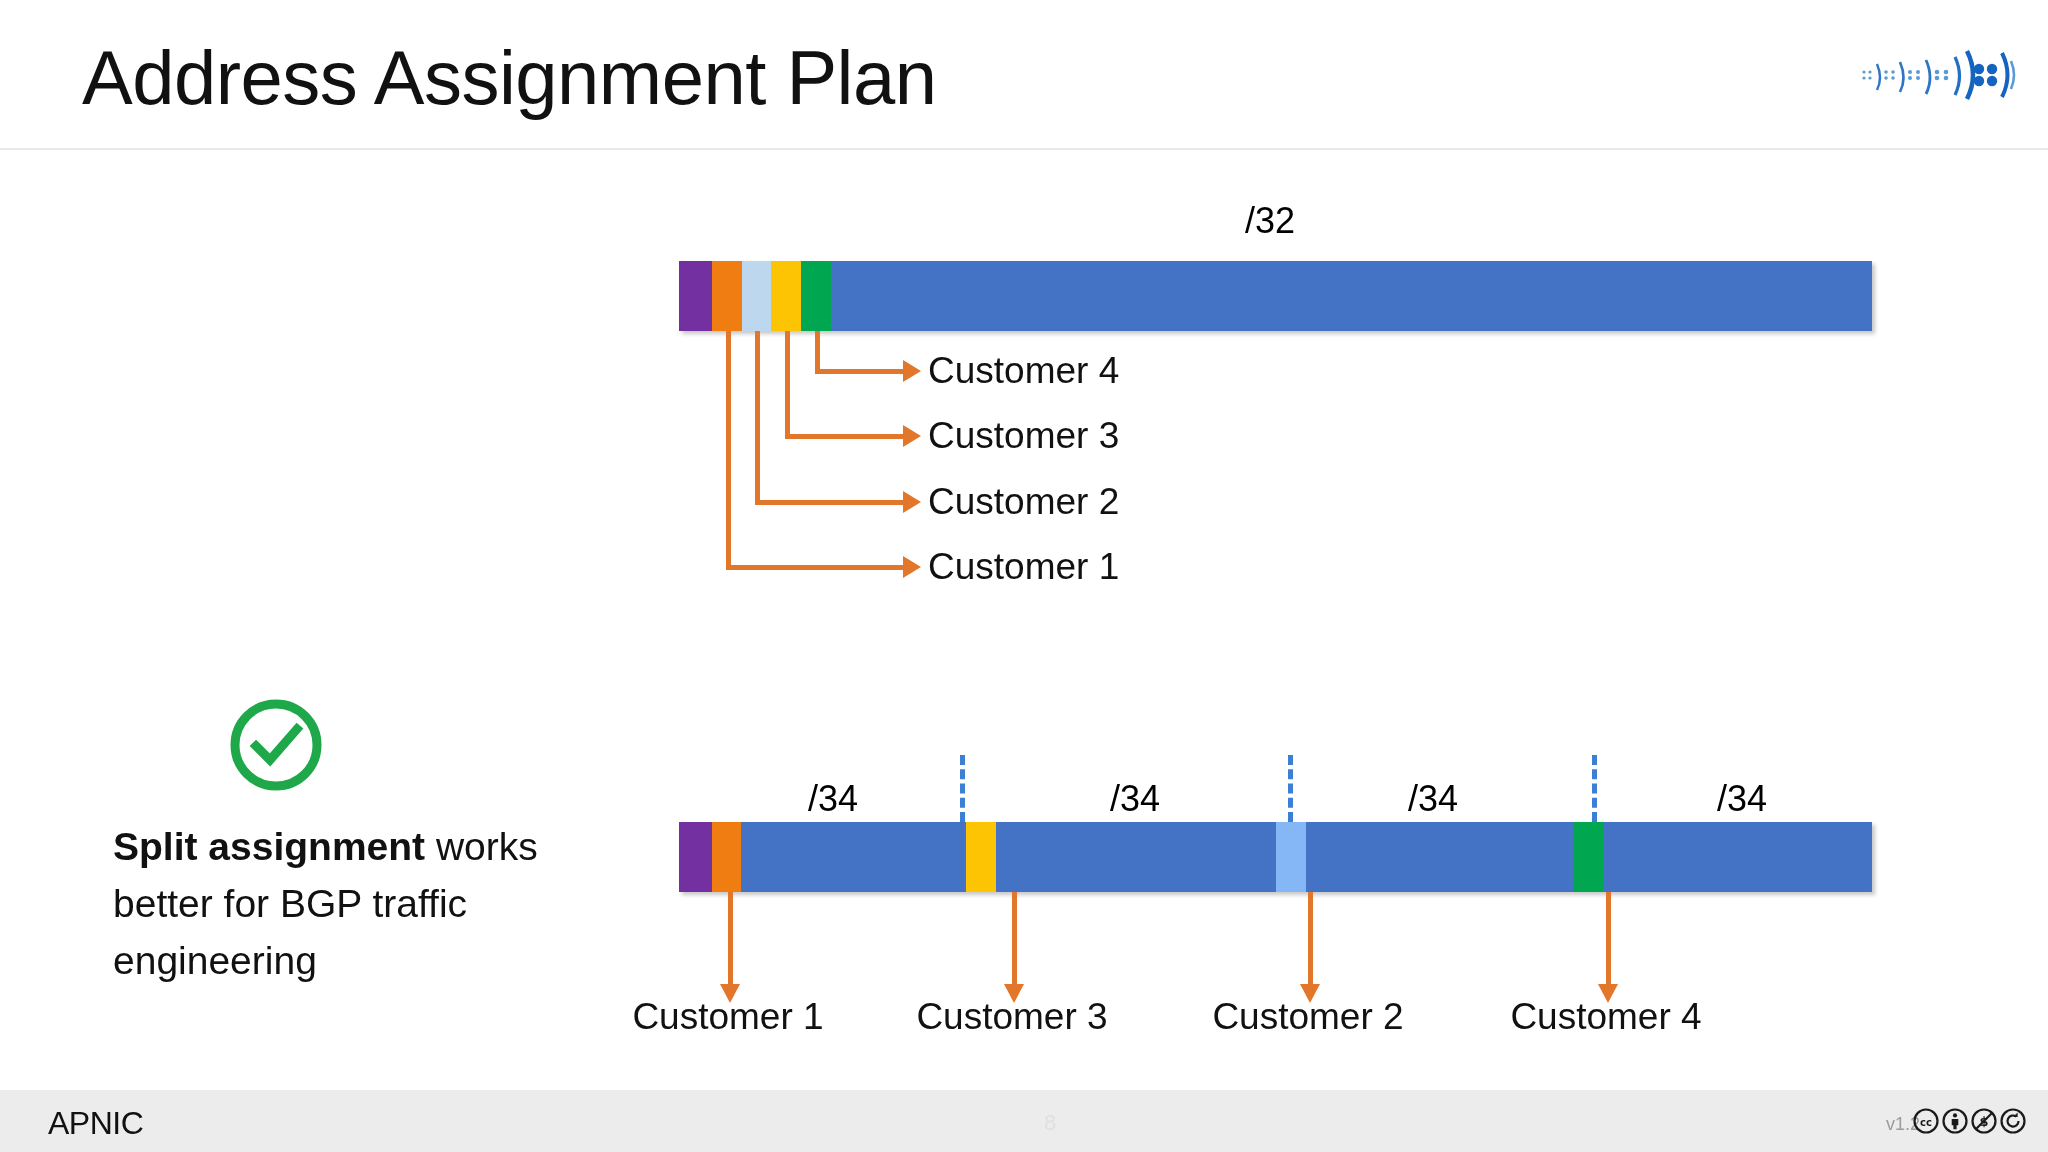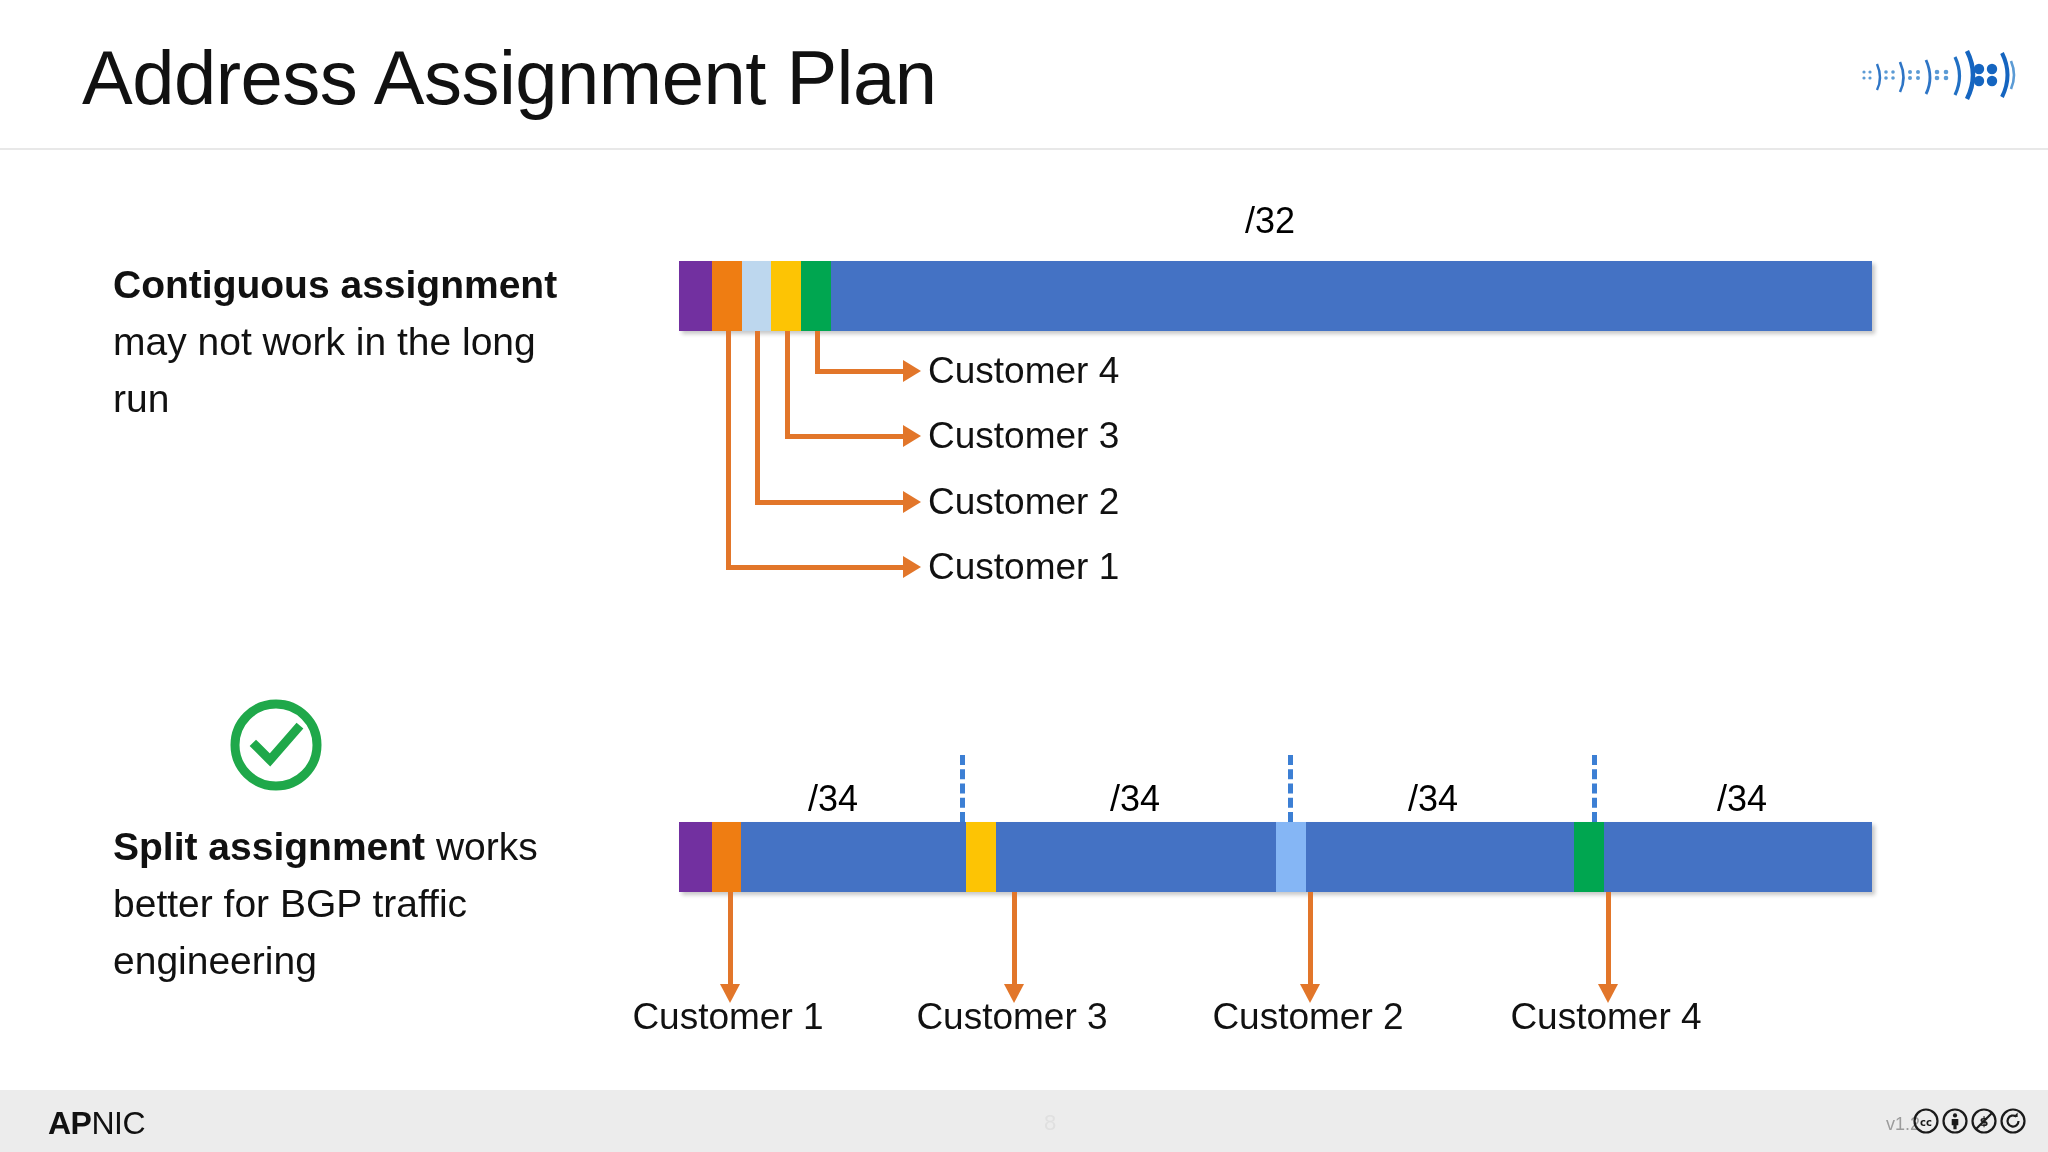--- a/index.html
+++ b/index.html
@@ -82,21 +82,21 @@
   
   .check-icon{position:absolute;left:226px;top:695px;width:100px;height:100px;}
 
   
   .footer{position:absolute;left:0;bottom:0;width:2048px;height:62px;background:#ececec;}
   .footer-brand{
     position:absolute;left:48px;top:16px;font-size:32px;line-height:34px;
     color:#111;font-weight:400;letter-spacing:-0.5px;
     font-family:"Liberation Sans","DejaVu Sans",sans-serif;
   }
-  .footer-brand b{font-weight:700;}
+  .footer-brand b{font-weight:400;}
   .footer-page{
     position:absolute;left:1050px;top:20px;transform:translateX(-50%);
     font-size:22px;color:#e0e0e0;
     font-family:"Liberation Sans","DejaVu Sans",sans-serif;
   }
   .footer-version{
     position:absolute;right:128px;top:24px;font-size:18px;color:#9c9c9c;
     font-family:"Liberation Sans","DejaVu Sans",sans-serif;
   }
   .cc-badges{position:absolute;right:22px;top:18px;display:flex;gap:3px;}
@@ -135,23 +135,20 @@
         <circle cx="121" cy="33" r="5.2" fill="#1565c0"></circle>
         <circle cx="134" cy="21" r="5.2" fill="#1565c0"></circle>
         <circle cx="134" cy="33" r="5.2" fill="#1565c0"></circle>
         <path d="M144 5 q11 22 0 44" stroke="#1565c0" stroke-width="4" fill="none"></path>
         <path d="M153 13 q6 14 0 28" stroke="#5b9bd5" stroke-width="2.6" fill="none"></path>
       </g>
     </svg>
     <div class="header-rule"></div>
   </div>
 
-  <div class="body-text block-1">
-    <b>Contiguous assignment</b><span> may not work in the long run</span>
-  </div>
 
   <div class="mask-label" style="left:1270px;top:200px;">/32</div>
 
   <div class="bar bar-top">
     <div class="seg" style="left:0px;width:33px;background:#7230a0;"></div>
     <div class="seg" style="left:33px;width:30px;background:#ef7d12;"></div>
     <div class="seg" style="left:63px;width:29px;background:#bdd7ee;"></div>
     <div class="seg" style="left:92px;width:30px;background:#fdc404;"></div>
     <div class="seg" style="left:122px;width:30px;background:#00a650;"></div>
     <div class="seg" style="left:152px;width:1041px;background:#4472c4;"></div>

